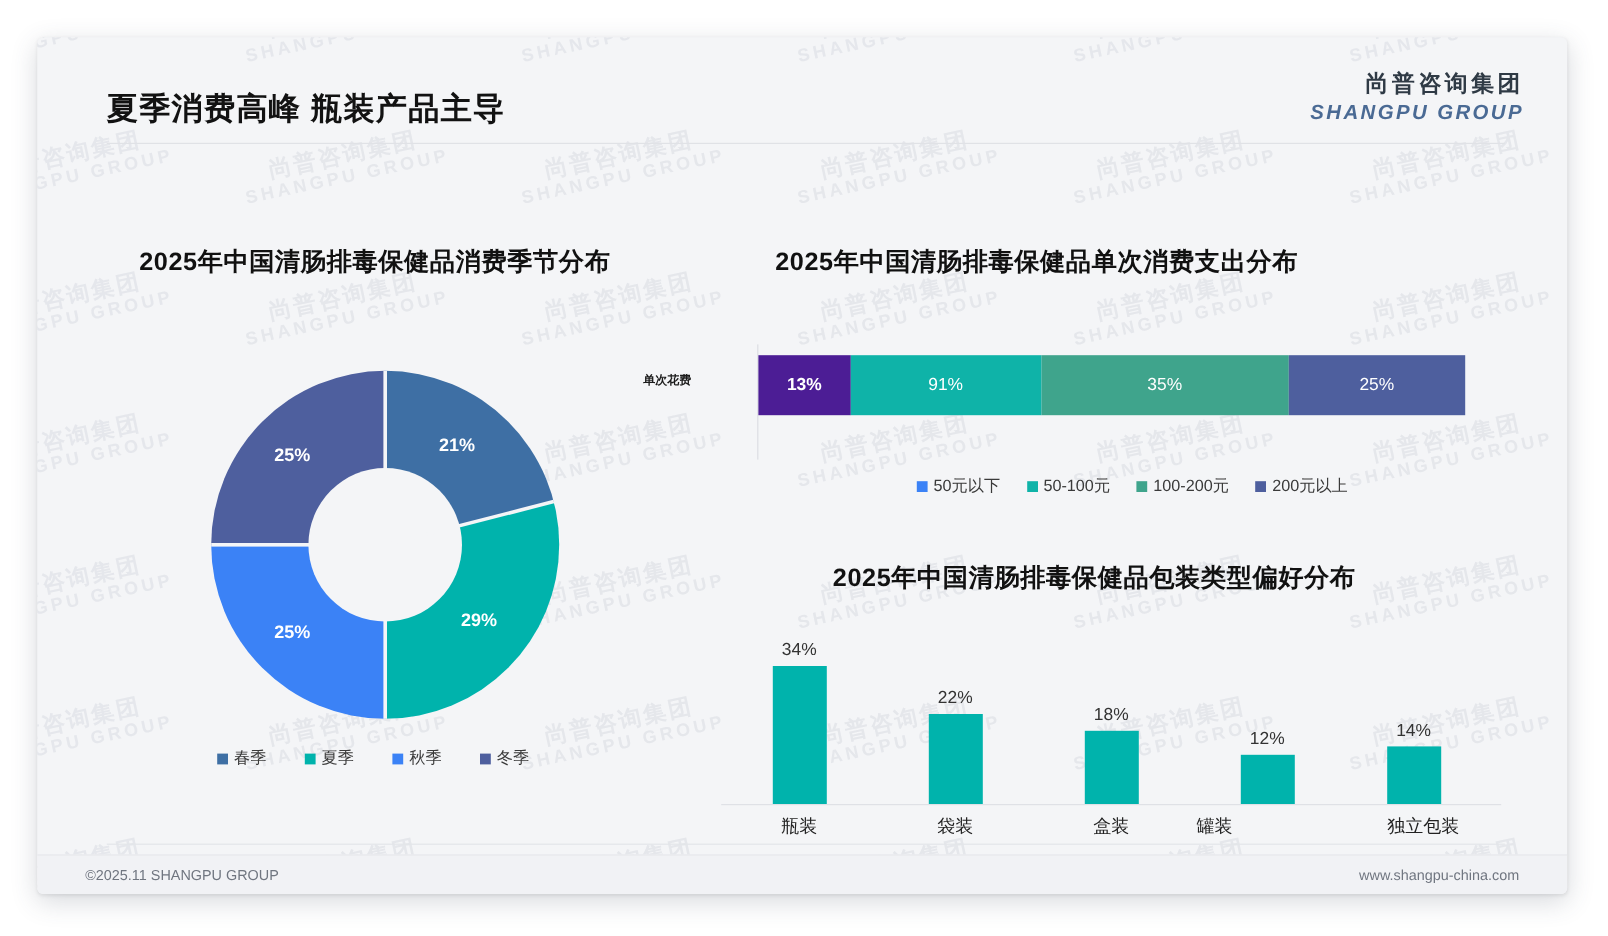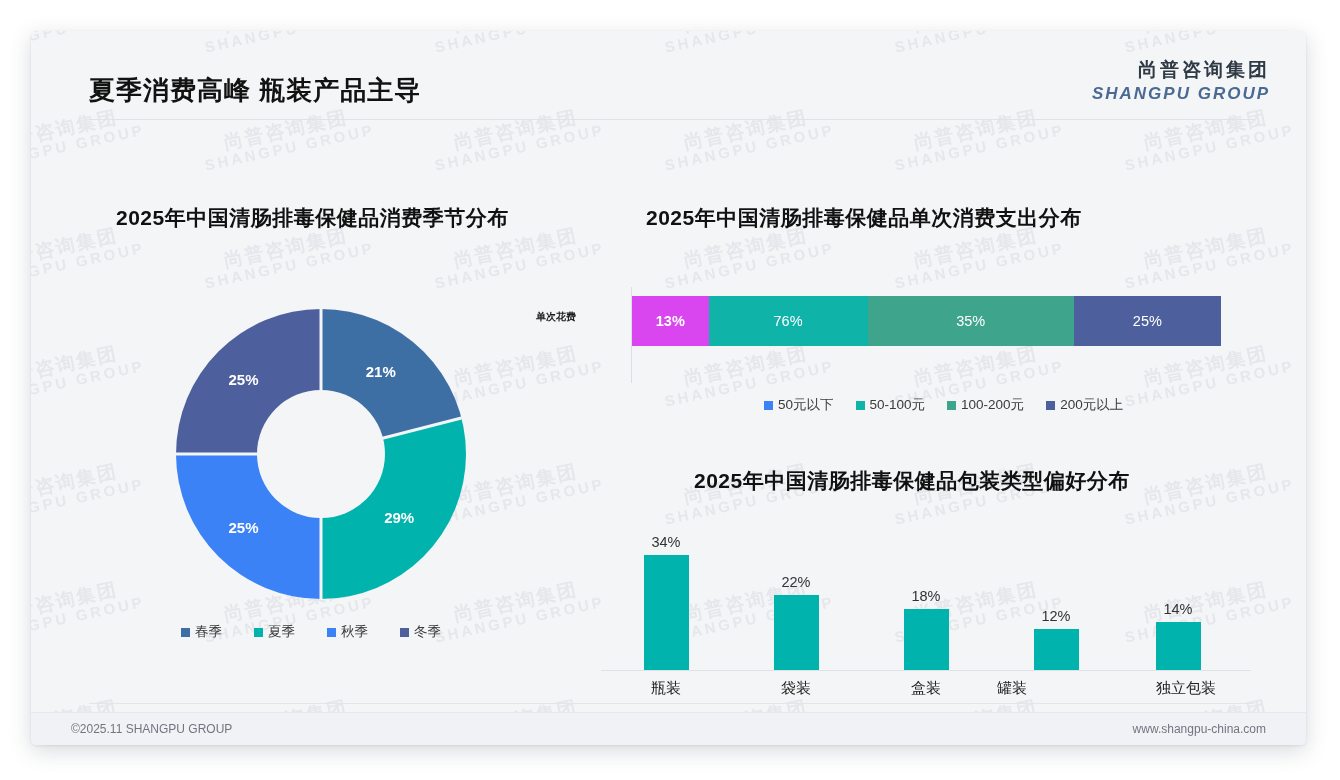--- a/index.html
+++ b/index.html
@@ -369,22 +369,22 @@
       <div class="legend-item">
         <span class="legend-swatch" style="background: rgb(78, 95, 158);"></span>
         <span class="legend-label">冬季</span>
       </div>
     </div>
 
   <div class="chart-title" style="left:615px; top:173px;">2025年中国清肠排毒保健品单次消费支出分布</div>
   <div id="stack-axis"></div>
   <div id="stack-cat-label">单次花费</div>
   <div id="stack-row">
-      <div class="stack-seg bold" style="width: 13%; background: #d946ef;">13%</div>
-      <div class="stack-seg" style="width: 27%; background: rgb(15, 179, 168);">76%</div>
+      <div class="stack-seg bold" style="width: 13%; background: #4c1d95;">13%</div>
+      <div class="stack-seg" style="width: 27%; background: rgb(15, 179, 168);">91%</div>
       <div class="stack-seg" style="width: 35%; background: rgb(63, 164, 140);">35%</div>
       <div class="stack-seg" style="width: 25%; background: rgb(78, 95, 158);">25%</div>
     </div>
   <div class="legend" id="stack-legend">
       <div class="legend-item">
         <span class="legend-swatch" style="background: rgb(59, 130, 246);"></span>
         <span class="legend-label">50元以下</span>
       </div>
       <div class="legend-item">
         <span class="legend-swatch" style="background: rgb(15, 179, 168);"></span>

